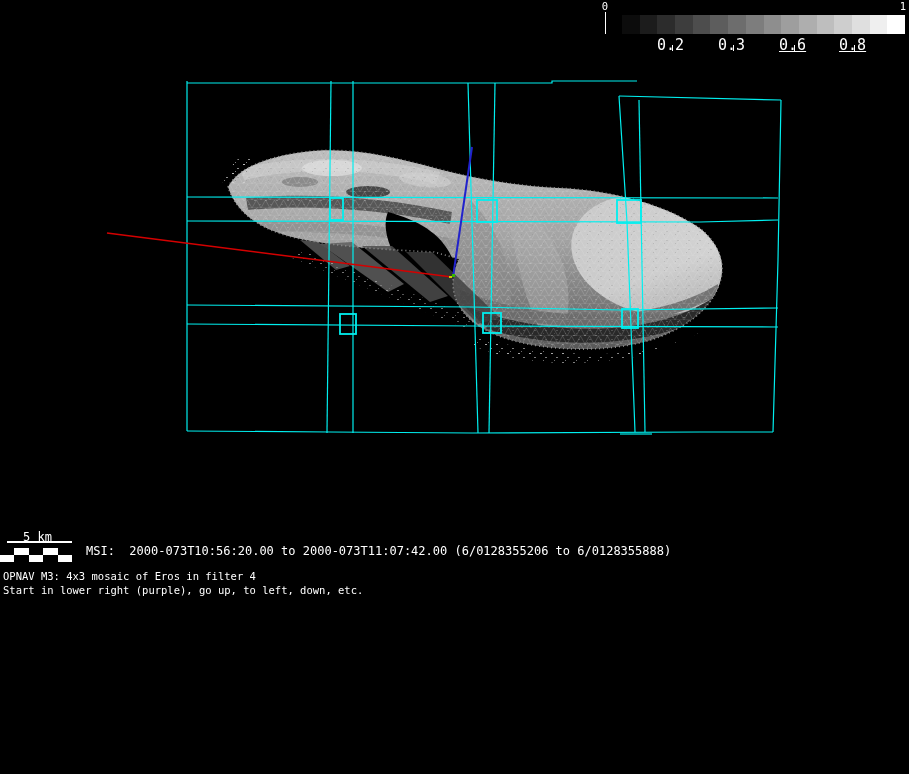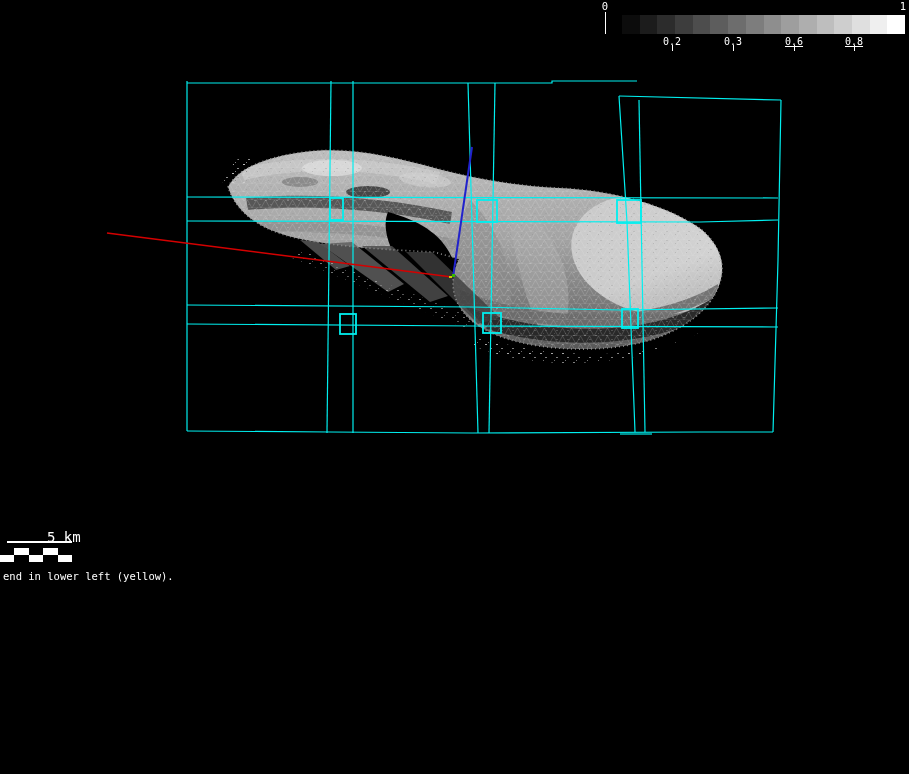--- a/index.html
+++ b/index.html
@@ -1,24 +1,24 @@
 <!DOCTYPE html>
 <html><head>
 <meta charset="utf-8">
 <style>
   html,body{margin:0;padding:0;background:#000;}
   .page{position:relative;width:909px;height:774px;background:#000;overflow:hidden;
         font-family:"DejaVu Sans Mono",monospace;color:#fff;}
-  .txt{position:absolute;font-size:14px;line-height:12px;white-space:pre;color:#fff;margin-left:24px;}
+  .txt{position:absolute;font-size:12px;line-height:12px;white-space:pre;color:#fff;}
   #scene{position:absolute;left:0;top:0;}
   .colorbar-wrap{position:absolute;left:0;top:0;width:909px;height:60px;}
   #cb-steps{position:absolute;left:622px;top:15px;width:283px;height:19px;display:flex;}
   .cb-endlabel{position:absolute;top:0;width:14px;text-align:center;font-size:10.5px;}
   #cb-zero-tick{position:absolute;left:605px;top:12px;width:1px;height:22px;background:#fff;}
-  .cbtick-label{position:absolute;top:36px;width:30px;text-align:center;font-size:10px;}
+  .cbtick-label{position:absolute;top:36px;width:30px;font-size:15px;}
   .cbtick-mark{position:absolute;top:45px;width:1px;height:6px;background:#fff;}
   #scalebar{position:absolute;left:0;top:548px;width:72px;height:14px;}
   .sbcell{position:absolute;}
   #scalebar-line{position:absolute;left:7px;top:541px;width:65px;height:2px;background:#fff;}
   .captions{position:absolute;left:3px;top:569px;}
   .captions div{font-size:10.5px;line-height:14px;white-space:pre;}
 </style>
 </head>
 <body>
 
@@ -158,18 +158,20 @@
       <div class="sbcell" style="left: 28.8px; top: 0px; width: 14.4px; height: 7px; background: rgb(0, 0, 0);"></div>
       <div class="sbcell" style="left: 43.2px; top: 0px; width: 14.4px; height: 7px; background: rgb(255, 255, 255);"></div>
       <div class="sbcell" style="left: 57.6px; top: 0px; width: 14.4px; height: 7px; background: rgb(0, 0, 0);"></div>
       <div class="sbcell" style="left: 0px; top: 7px; width: 14.4px; height: 7px; background: rgb(255, 255, 255);"></div>
       <div class="sbcell" style="left: 14.4px; top: 7px; width: 14.4px; height: 7px; background: rgb(0, 0, 0);"></div>
       <div class="sbcell" style="left: 28.8px; top: 7px; width: 14.4px; height: 7px; background: rgb(255, 255, 255);"></div>
       <div class="sbcell" style="left: 43.2px; top: 7px; width: 14.4px; height: 7px; background: rgb(0, 0, 0);"></div>
       <div class="sbcell" style="left: 57.6px; top: 7px; width: 14.4px; height: 7px; background: rgb(255, 255, 255);"></div>
     </div>
 
+  <div class="txt" style="left:86px;top:545px;">MSI:  2000-073T10:56:20.00 to 2000-073T11:07:42.00 (6/0128355206 to 6/0128355888)</div>
 
   <div class="captions">
-    <div>end in lower left (yellow).</div>
+    <div>OPNAV M3: 4x3 mosaic of Eros in filter 4</div>
+    <div>Start in lower right (purple), go up, to left, down, etc.</div>
   </div>
 
 </div>
 
 </body></html>

